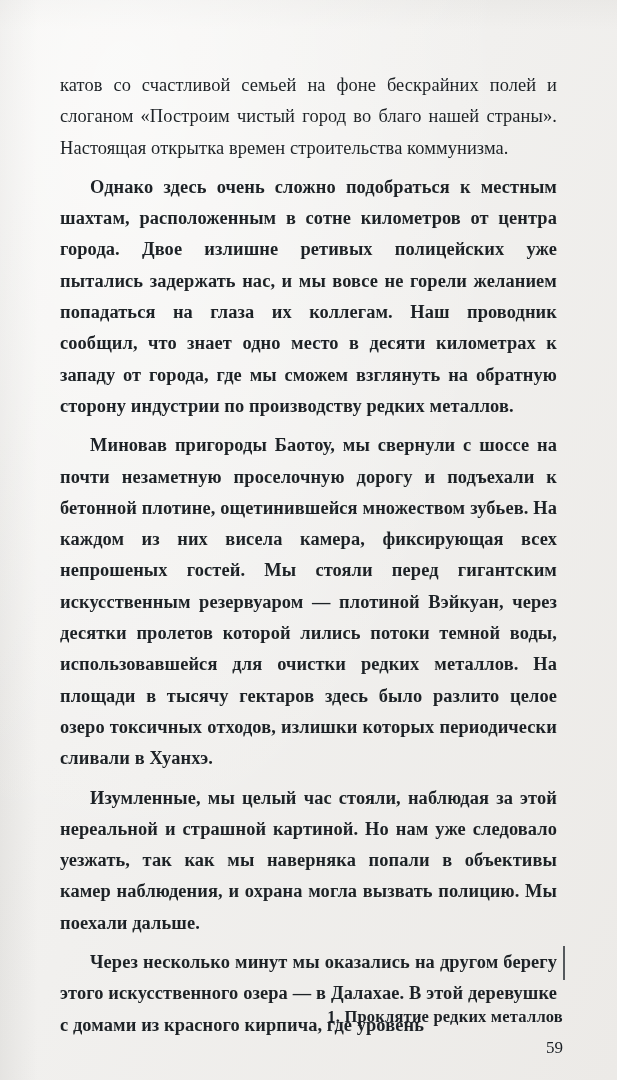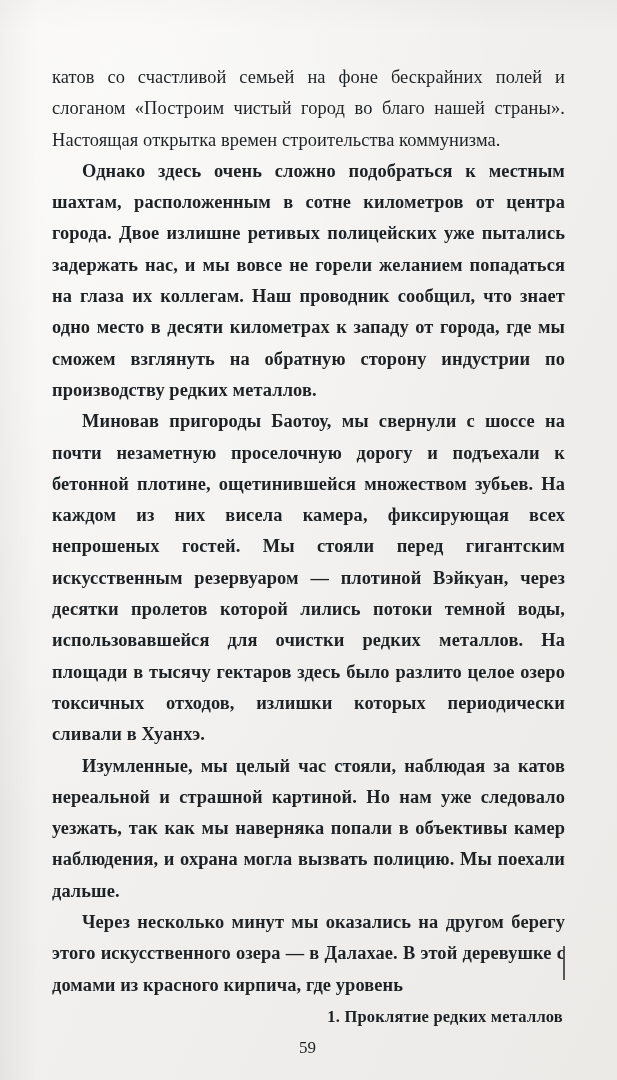--- a/index.html
+++ b/index.html
@@ -36,21 +36,21 @@
     position: relative;
     font-size: 18.4px;
     line-height: 31.3px;
     color: #1d2226;
     text-align: justify;
     text-justify: inter-word;
     letter-spacing: 0.1px;
     -webkit-font-smoothing: antialiased;
   }
   .body-text p {
-    margin: 0;
+    margin: 8px;
   }
   .body-text p.indent {
     text-indent: 30px;
     font-weight: bold;
   }
   .footer {
     position: absolute;
     left: 52px;
     right: 52px;
     bottom: 22px;
@@ -66,38 +66,38 @@
   }
   .running-head {
     text-align: right;
     font-size: 16.5px;
     font-weight: bold;
     color: #1b2025;
     letter-spacing: 0.2px;
     padding-right: 2px;
   }
   .folio {
-    text-align: center;
+    text-align: right;
     font-size: 17px;
     color: #1b2025;
     margin-top: 11px;
     padding-right: 2px;
     font-family: Liberation Serif, serif;
   }
 </style>
 </head>
 <body>
 
 <div class="page">
 
   <div class="body-text">
     <p>катов со счастливой семьей на фоне бескрайних полей и слоганом «Построим чистый город во благо нашей страны». Настоящая открытка времен строительства коммунизма.</p>
     <p class="indent">Однако здесь очень сложно подобраться к местным шахтам, расположенным в сотне километров от центра города. Двое излишне ретивых полицейских уже пытались задержать нас, и мы вовсе не горели желанием попадаться на глаза их коллегам. Наш проводник сообщил, что знает одно место в десяти километрах к западу от города, где мы сможем взглянуть на обратную сторону индустрии по производству редких металлов.</p>
     <p class="indent">Миновав пригороды Баотоу, мы свернули с шоссе на почти незаметную проселочную дорогу и подъехали к бетонной плотине, ощетинившейся множеством зубьев. На каждом из них висела камера, фиксирующая всех непрошеных гостей. Мы стояли перед гигантским искусственным резервуаром — плотиной Вэйкуан, через десятки пролетов которой лились потоки темной воды, использовавшейся для очистки редких металлов. На площади в тысячу гектаров здесь было разлито целое озеро токсичных отходов, излишки которых периодически сливали в Хуанхэ.</p>
-    <p class="indent">Изумленные, мы целый час стояли, наблюдая за катов нереальной и страшной картиной. Но нам уже следовало уезжать, так как мы наверняка попали в объективы камер наблюдения, и охрана могла вызвать полицию. Мы поехали дальше.</p>
+    <p class="indent">Изумленные, мы целый час стояли, наблюдая за этой нереальной и страшной картиной. Но нам уже следовало уезжать, так как мы наверняка попали в объективы камер наблюдения, и охрана могла вызвать полицию. Мы поехали дальше.</p>
     <p class="indent">Через несколько минут мы оказались на другом берегу этого искусственного озера — в Далахае. В этой деревушке с домами из красного кирпича, где уровень</p>
   </div>
 
   <div class="footer">
     <div class="footer-rule"></div>
     <div class="running-head">1. Проклятие редких металлов</div>
     <div class="folio">59</div>
   </div>
 
 </div>

